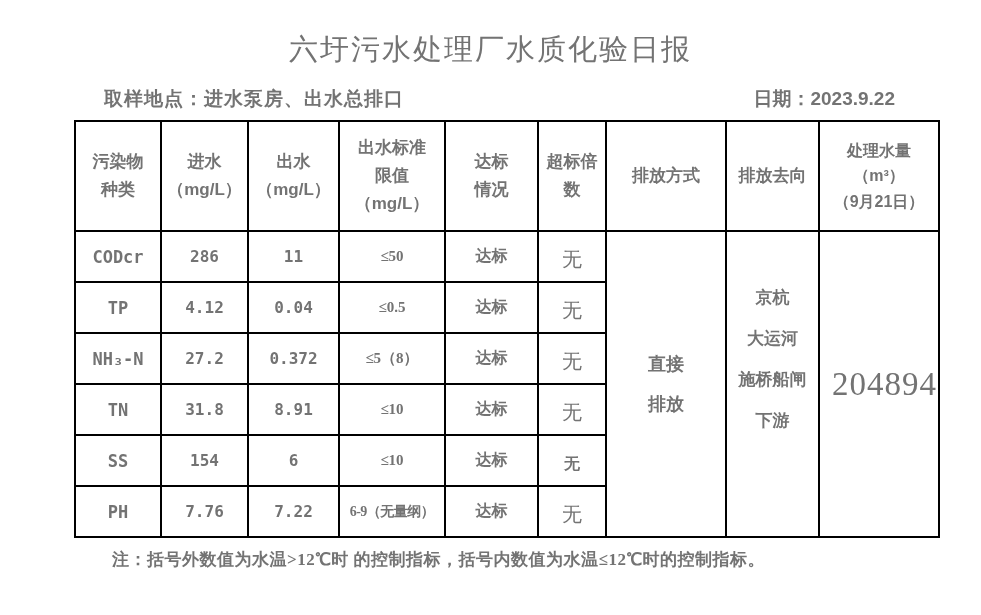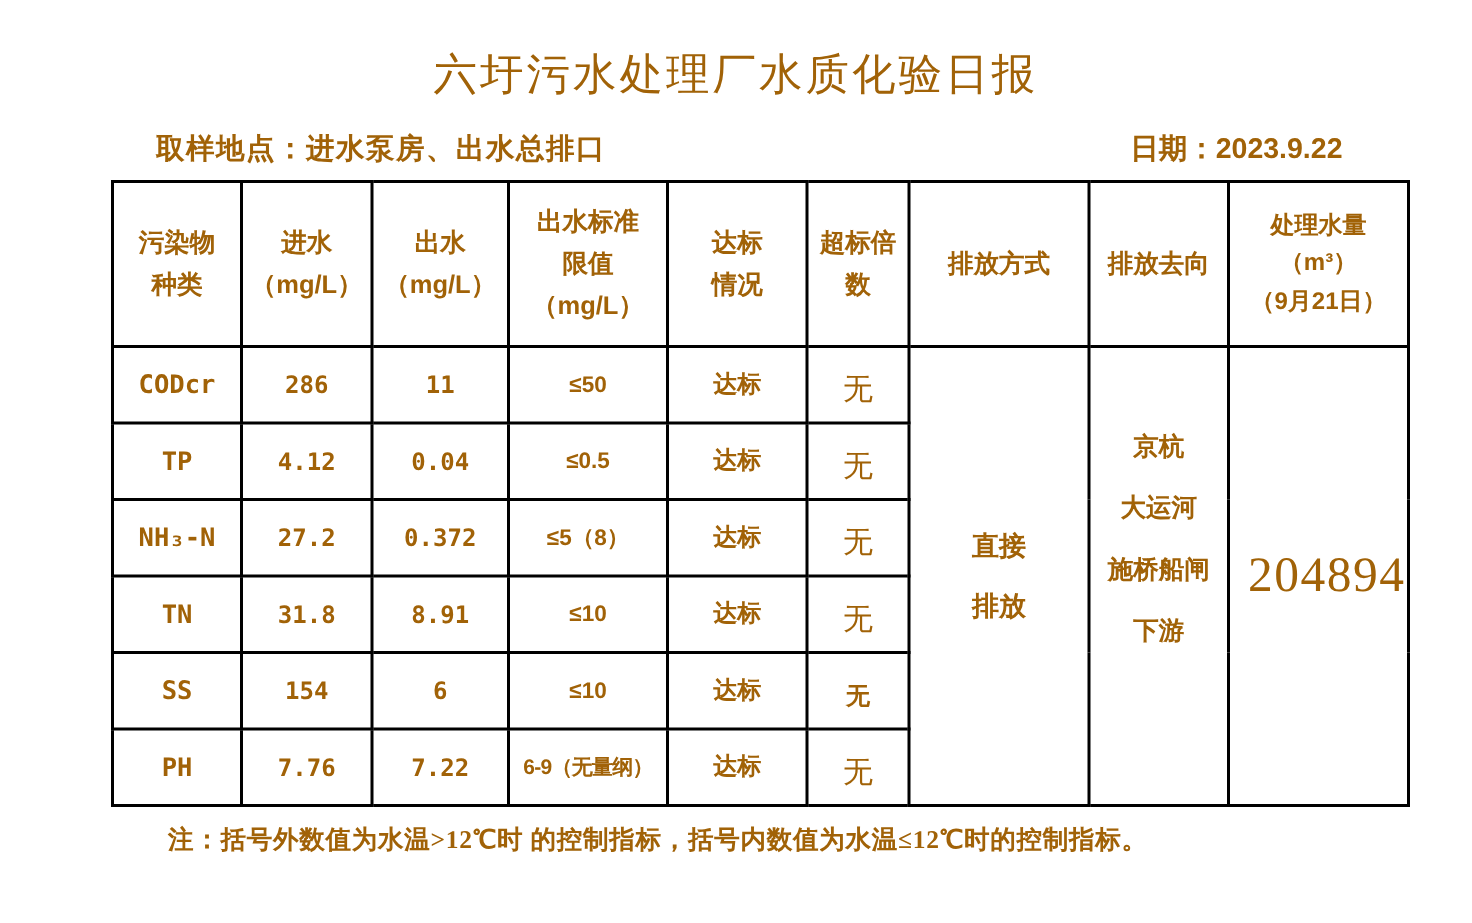--- a/index.html
+++ b/index.html
@@ -2,21 +2,21 @@
 <html><head>
 <meta charset="utf-8">
 <style>
   * { margin: 0; padding: 0; box-sizing: border-box; }
   html, body { background: #ffffff; }
   .page {
     position: relative;
     width: 981px;
     height: 615px;
     background: #ffffff;
-    color: #a16207;
+    color: #737373;
     font-family: "Liberation Serif", serif;
     overflow: hidden;
   }
   .title {
     margin-top: 30px;
     text-align: center;
     font-family: "Liberation Serif", serif;
     font-size: 29px;
     font-weight: 500;
     letter-spacing: 2px;
@@ -75,21 +75,21 @@
     font-family: "DejaVu Sans Mono", monospace;
     font-size: 17px;
     font-weight: bold;
   }
   td.num-cell {
     font-family: "DejaVu Sans Mono", monospace;
     font-size: 16px;
     font-weight: bold;
   }
   td.limit-cell {
-    font-family: Liberation Sans, sans-serif;
+    font-family: Liberation Serif, serif;
     font-size: 15px;
     font-weight: bold;
   }
   td.limit-cell-small { font-size: 14px; letter-spacing: -0.5px; margin-top: 45px; }
   td.status-cell {
     font-family: "Liberation Sans", sans-serif;
     font-size: 16px;
     font-weight: bold;
   }
   td.exceed-cell {

